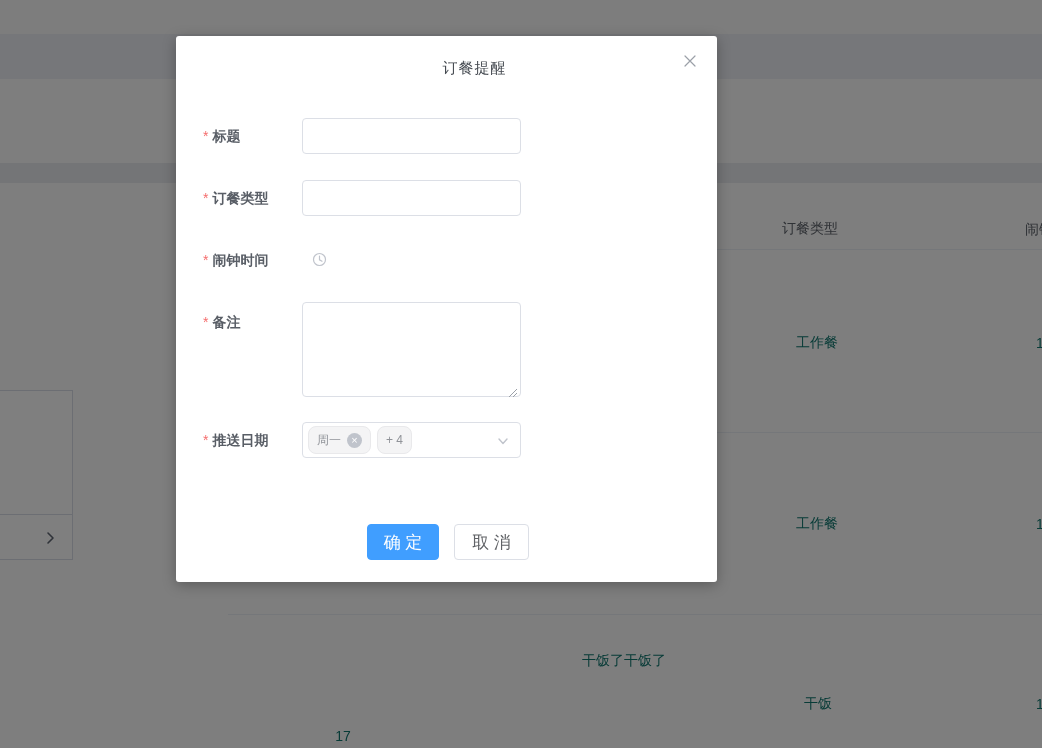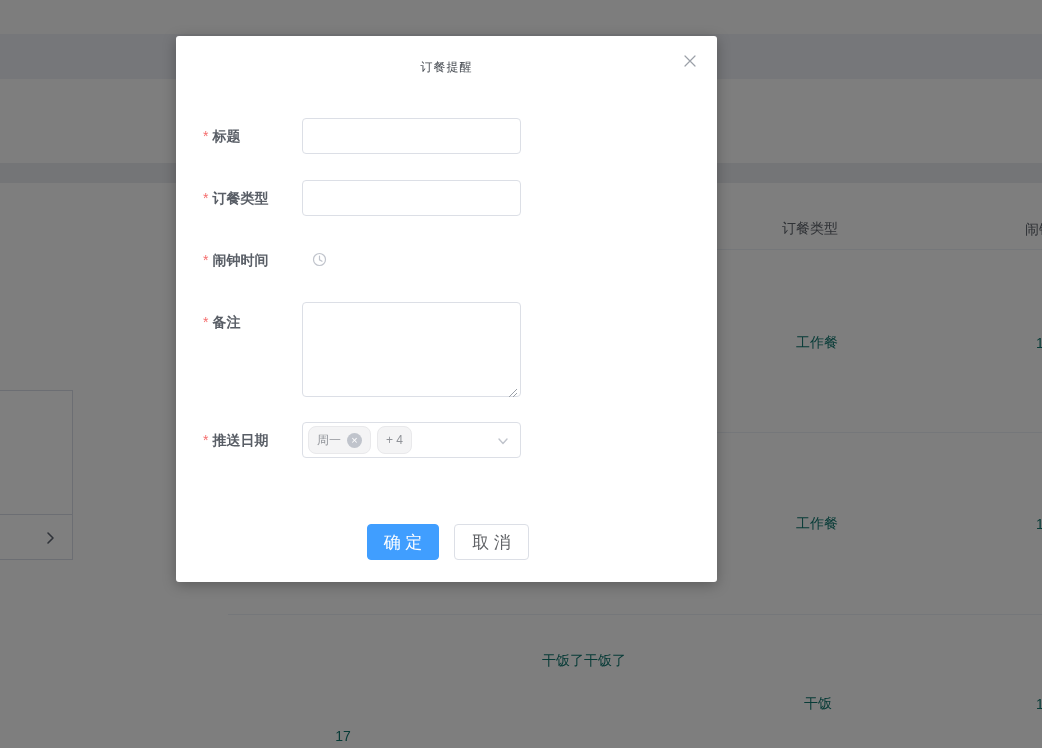--- a/index.html
+++ b/index.html
@@ -23,21 +23,21 @@
   .tbl-line{position:absolute;left:228px;right:0;height:1px;background:#ebeef5;}
   .tbl-text{position:absolute;font-size:14px;color:#0f766e;white-space:nowrap;}
   .tbl-text.center{transform:translate(-50%,-50%);}
   .tbl-head{color:#5f646c;}
   
   .overlay{position:absolute;inset:0;background:rgba(0,0,0,0.5);z-index:5;}
   
   .dialog{position:absolute;left:176px;top:36px;width:541px;height:546px;z-index:10;
     background:#fff;border-radius:3px;box-shadow:0 3px 14px rgba(0,0,0,0.28);box-sizing:border-box;}
   .dlg-title{position:absolute;left:0;top:23px;width:100%;text-align:center;
-    font-size:12px;color:#43484f;letter-spacing:1px;}
+    font-size:15px;color:#43484f;letter-spacing:1px;padding-left:28px;}
   .dlg-close{position:absolute;right:16px;top:14px;width:22px;height:22px;border:none;background:none;
     padding:0;cursor:pointer;color:#9ba0a8;}
   .dlg-close svg{display:block;margin:3px auto;}
   .frm-label{position:absolute;left:27px;font-size:14px;color:#595e66;font-weight:600;
     height:24px;line-height:24px;white-space:nowrap;}
   .req{color:#f56c6c;margin-right:4px;font-weight:400;}
   .txt-input{position:absolute;left:126px;width:219px;height:36px;border:1px solid #dcdfe6;
     border-radius:4px;box-sizing:border-box;padding:0 12px;font-size:14px;color:#606266;outline:none;
     background:#fff;font-family:inherit;}
   .time-input{padding-left:32px;}
@@ -84,21 +84,21 @@
     <div class="tbl-line" style="top:66px;"></div>
 
     <span class="tbl-text center" style="left:817px;top:160px;">工作餐</span>
     <span class="tbl-text" style="left:1036px;top:152px;">1</span>
     <div class="tbl-line" style="top:249px;"></div>
 
     <span class="tbl-text center" style="left:817px;top:341px;">工作餐</span>
     <span class="tbl-text" style="left:1036px;top:333px;">1</span>
     <div class="tbl-line" style="top:431px;"></div>
 
-    <span class="tbl-text center" style="left:584px;top:478px;">干饭了干饭了</span>
+    <span class="tbl-text center" style="left:624px;top:478px;">干饭了干饭了</span>
     <span class="tbl-text center" style="left:343px;top:521px;margin-top:32px;">17</span>
     <span class="tbl-text center" style="left:818px;top:521px;">干饭</span>
     <span class="tbl-text" style="left:1036px;top:513px;">1</span>
   </div>
 </div>
 
 <div class="overlay"></div>
 
 <div class="dialog">
   <div class="dlg-title">订餐提醒</div>

